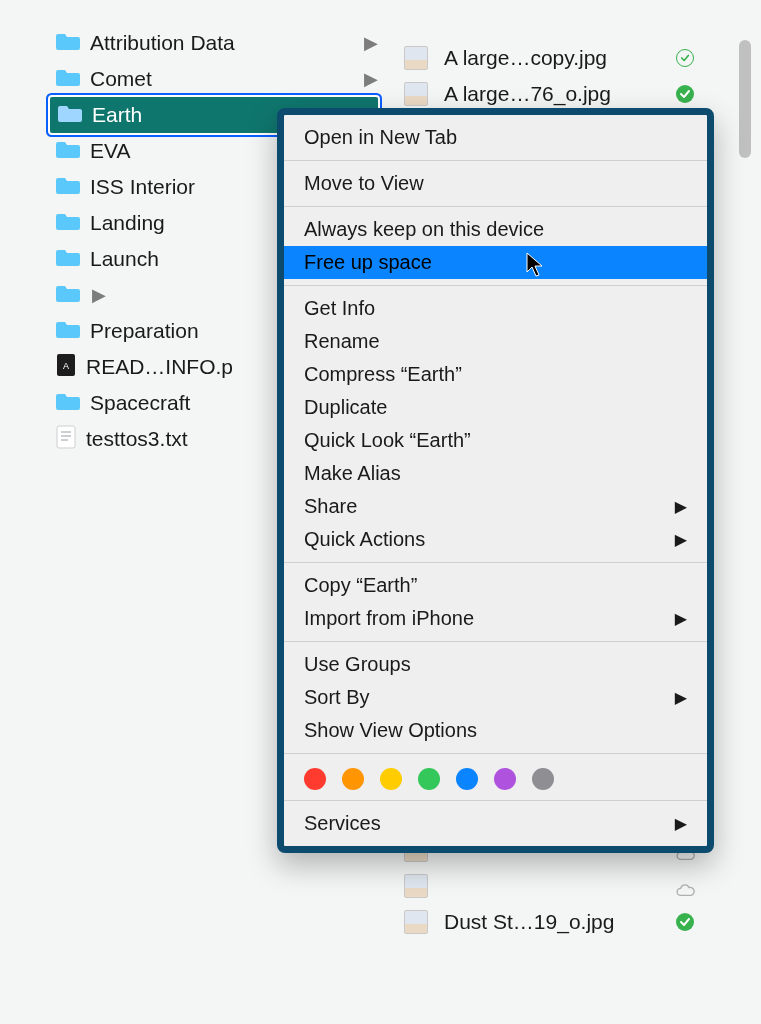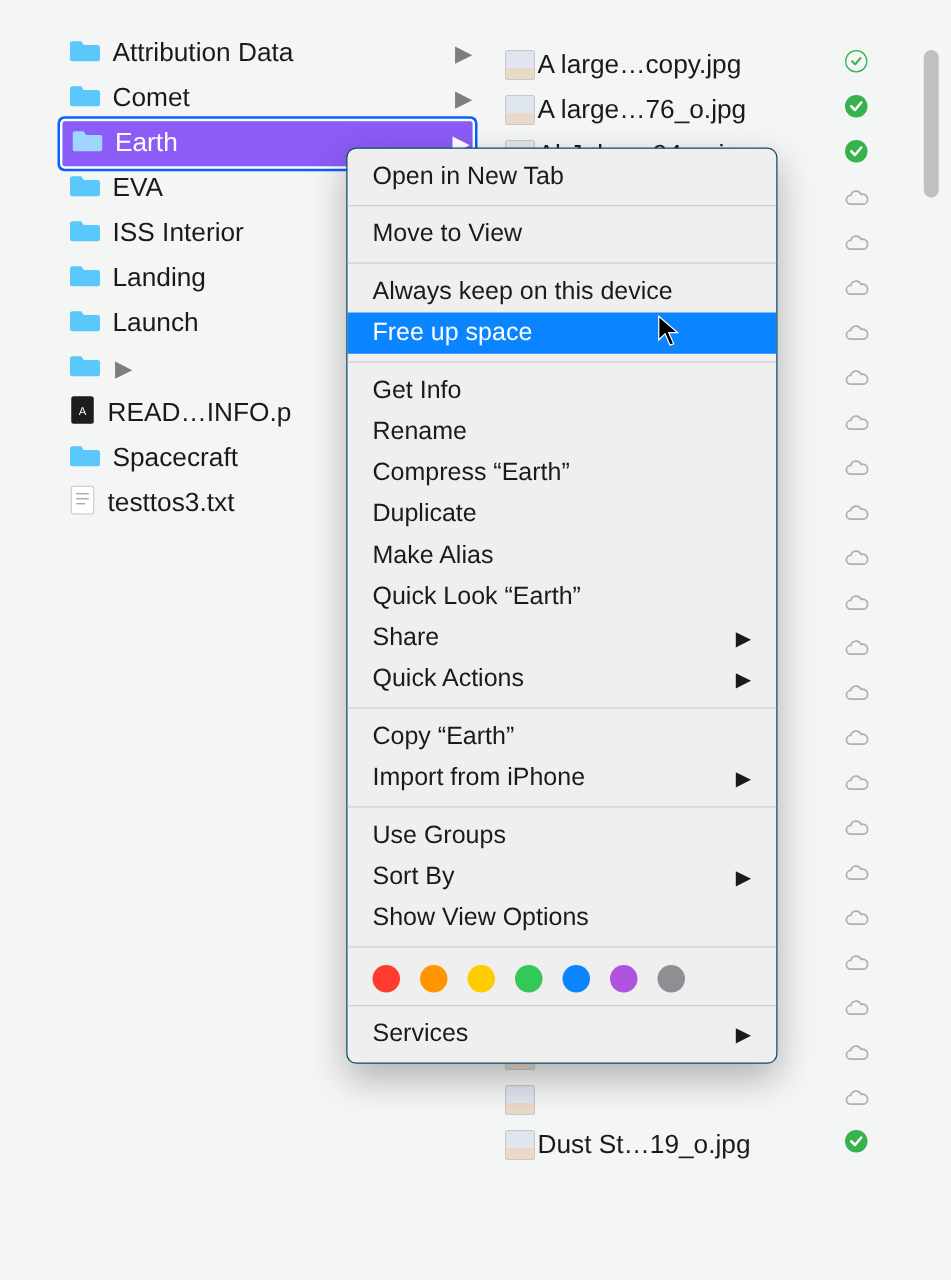--- a/index.html
+++ b/index.html
@@ -24,21 +24,21 @@
   .frow {
     height: 36px;
     display: flex;
     align-items: center;
     gap: 10px;
     padding-left: 8px;
     position: relative;
     border-radius: 2px;
   }
   .frow.selected {
-    background: #8b5cf6;
+    background: #0f766e;
     color: #fff;
     outline: 2px solid #fff;
     box-shadow: 0 0 0 4px #0a5fff;
     margin: 0 2px;
   }
   .folder-icon { width: 24px; height: 20px; flex: none; }
   .file-icon   { width: 20px; height: 24px; flex: none; }
   .frow .label { flex: 1; white-space: nowrap; overflow: hidden; text-overflow: ellipsis; }
   .frow .chev  {
     width: 18px; text-align: center;
@@ -49,22 +49,22 @@
   
   .col2 {
     position: absolute;
     left: 396px;
     top: 40px;
     width: 300px;
   }
   .filerow {
     height: 36px;
     display: flex;
-    align-items: flex-start;
-    gap: 2px;
+    align-items: center;
+    gap: 16px;
     padding-left: 8px;
   }
   .thumb {
     width: 24px; height: 24px; flex: none;
     background: linear-gradient(180deg,#dfe6ef 0 60%,#e9d9c5 60% 100%);
     border: 1px solid #c9c9c9;
     border-radius: 2px;
   }
   .filerow .label { flex: 1; white-space: nowrap; overflow: hidden; text-overflow: ellipsis; }
   .status { width: 22px; flex: none; display:flex; align-items:center; justify-content:center; }
@@ -77,39 +77,39 @@
   .check-wrap { width: 18px; height: 18px; border-radius: 50%; display:flex;align-items:center;justify-content:center;}
   .check-filled { background:#37b24d; }
   .check-filled svg { width:12px;height:12px; stroke:#fff; }
   .check-outline { border:1.8px solid #37b24d; }
   .check-outline svg { width:10px;height:10px; stroke:#37b24d; }
 
   
   .menu {
     position: absolute;
     left: 277px;
-    top: 118px;
-    width: 345px;
+    top: 108px;
+    width: 437px;
     background: #efefef;
-    border: 1px solid #0c4a6e;
+    border: 7px solid #0c4a6e;
     border-radius: 8px;
     box-shadow: 0 12px 30px rgba(0,0,0,0.28);
     padding: 6px 0;
     z-index: 10;
   }
   .mrow {
     height: 33px;
     display: flex;
     align-items: center;
     padding: 0 20px;
     font-size: 20px;
     color: #1a1a1a;
     position: relative;
   }
-  .mrow.highlight { background:#0a84ff; color:#ffffff; }
+  .mrow.highlight { background:#0a84ff; color:#000000; }
   .mrow .sub {
     margin-left: auto; font-size: 16px; color:#1a1a1a;
   }
   .msep { height:1px; background:#cfcfcf; margin:6px 0; }
   .tagrow {
     display:flex; gap:16px; padding: 8px 20px 4px 20px;
   }
   .tagdot { width:22px; height:22px; border-radius:50%; }
   .cursor {
     position:absolute; left:526px; top:252px; z-index:20;
@@ -183,20 +183,27 @@
       <span class="label">Launch</span>
       <span class="chev">▶</span>
     </div>
     <div class="frow">
       <span><svg class="folder-icon" viewBox="0 0 24 20">
           <path d="M2 3 h7 l2 3 h11 a2 2 0 0 1 2 2 v9 a2 2 0 0 1 -2 2 h-20 a2 2 0 0 1 -2 -2 v-12 a2 2 0 0 1 2 -2 z" fill="#5ac8fa"></path>
         </svg></span>
       <span class="chev">▶</span>
     </div>
     <div class="frow">
+      <span><svg class="folder-icon" viewBox="0 0 24 20">
+          <path d="M2 3 h7 l2 3 h11 a2 2 0 0 1 2 2 v9 a2 2 0 0 1 -2 2 h-20 a2 2 0 0 1 -2 -2 v-12 a2 2 0 0 1 2 -2 z" fill="#5ac8fa"></path>
+        </svg></span>
+      <span class="label">Preparation</span>
+      <span class="chev">▶</span>
+    </div>
+    <div class="frow">
       <span><svg class="file-icon" viewBox="0 0 20 24">
           <rect x="1" y="1" width="18" height="22" rx="2" fill="#1d1d1d"></rect>
           <text x="10" y="16" font-size="9" text-anchor="middle" fill="#fff" font-family="Arial">A</text>
         </svg></span>
       <span class="label">READ…INFO.p</span>
     </div>
     <div class="frow">
       <span><svg class="folder-icon" viewBox="0 0 24 20">
           <path d="M2 3 h7 l2 3 h11 a2 2 0 0 1 2 2 v9 a2 2 0 0 1 -2 2 h-20 a2 2 0 0 1 -2 -2 v-12 a2 2 0 0 1 2 -2 z" fill="#5ac8fa"></path>
         </svg></span>
@@ -472,24 +479,24 @@
     <div class="mrow">
       <span>Rename</span>
     </div>
     <div class="mrow">
       <span>Compress “Earth”</span>
     </div>
     <div class="mrow">
       <span>Duplicate</span>
     </div>
     <div class="mrow">
+      <span>Quick Look “Earth”</span>
+    </div>
+    <div class="mrow">
       <span>Make Alias</span>
-    </div>
-    <div class="mrow">
-      <span>Quick Look “Earth”</span>
     </div>
     <div class="mrow">
       <span>Share</span>
       <span class="sub">▶</span>
     </div>
     <div class="mrow">
       <span>Quick Actions</span>
       <span class="sub">▶</span>
     </div>
     <div class="msep"></div>

